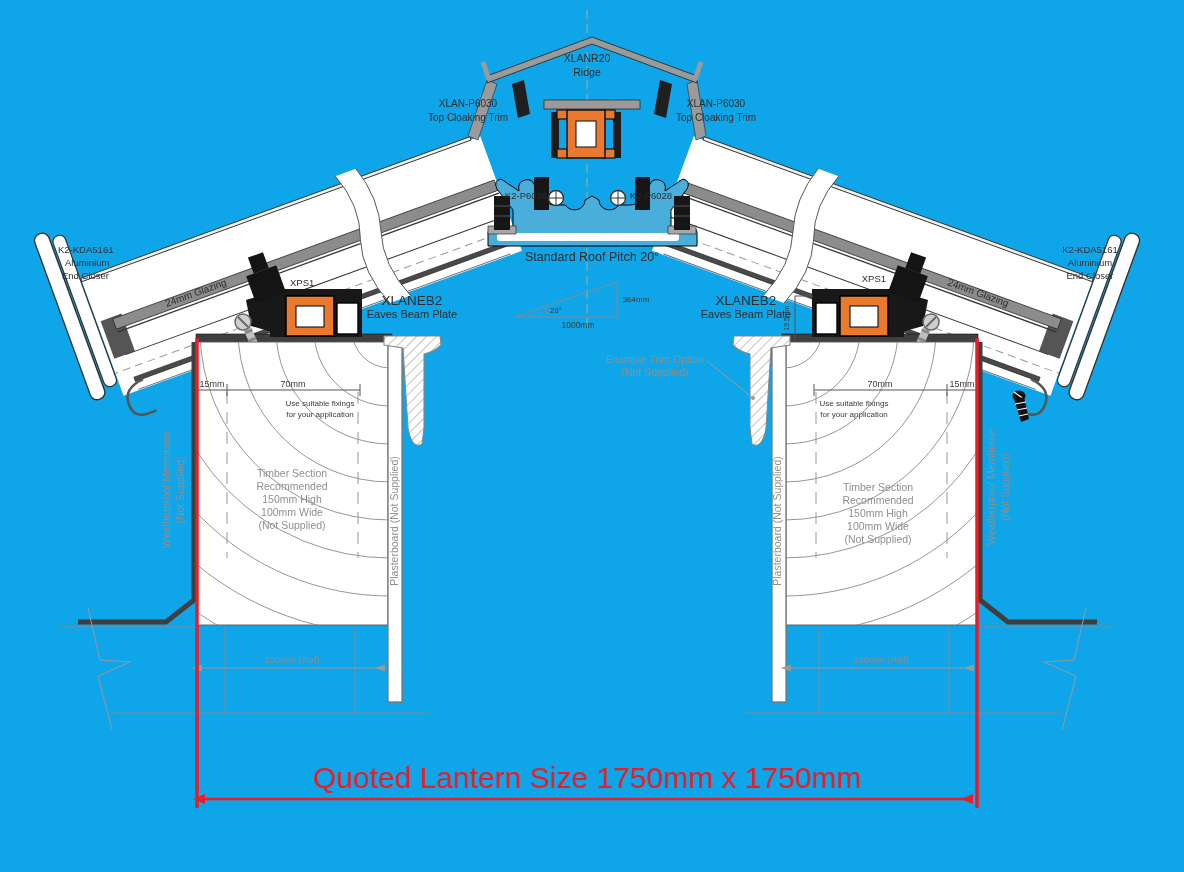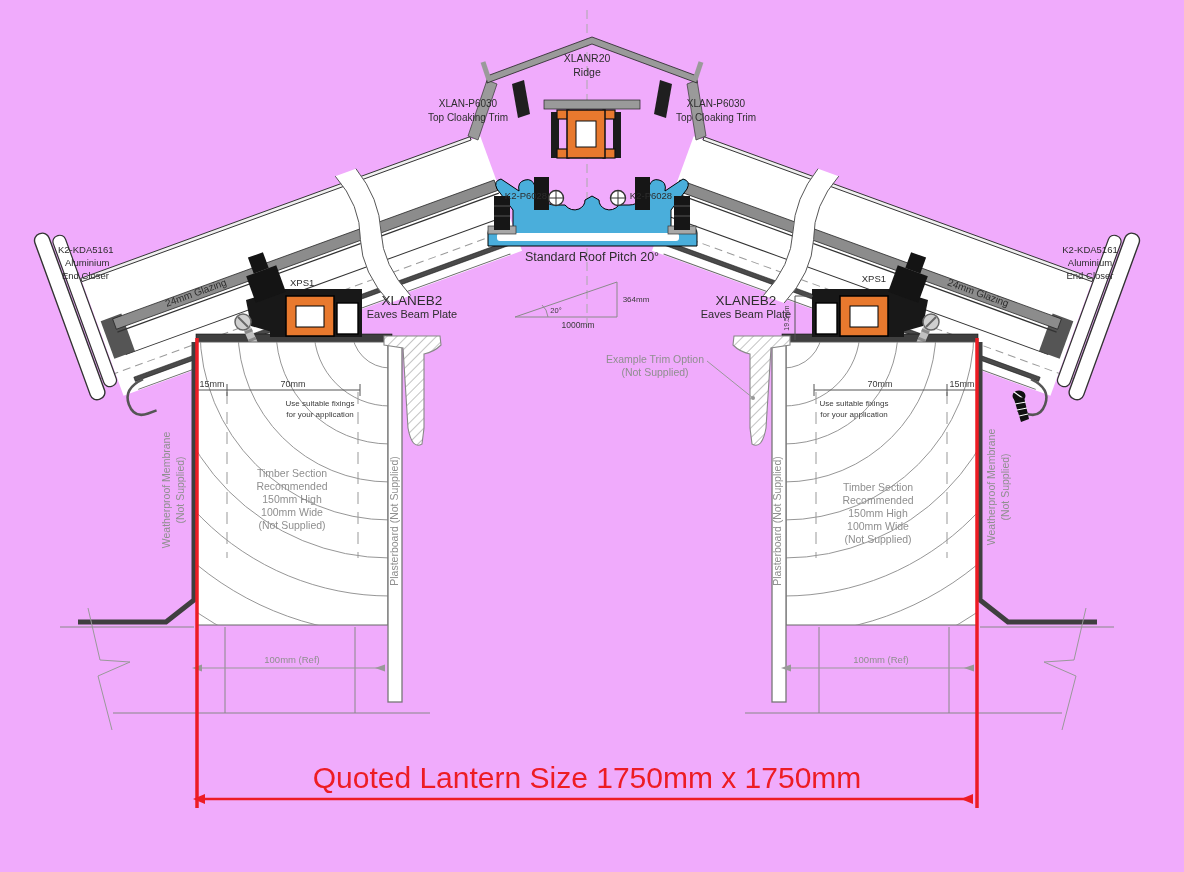--- a/index.html
+++ b/index.html
@@ -1,16 +1,16 @@
 <!DOCTYPE html>
 <html><head>
 <meta charset="utf-8">
 <style>
   html,body{margin:0;padding:0;background:#fff;}
-  .stage{width:1184px;height:872px;position:relative;background:#f0abfc;overflow:hidden;}
+  .stage{width:1184px;height:872px;position:relative;background:#0ea5e9;overflow:hidden;}
   svg{display:block;}
   text{font-family:"Liberation Sans","DejaVu Sans",sans-serif;}
   .lbl{fill:#2d2d2d;}
   .lblgray{fill:#8f8f8f;}
   .dimtxt{fill:#3a3a3a;}
 </style>
 </head>
 <body>
 
 <div class="stage">

